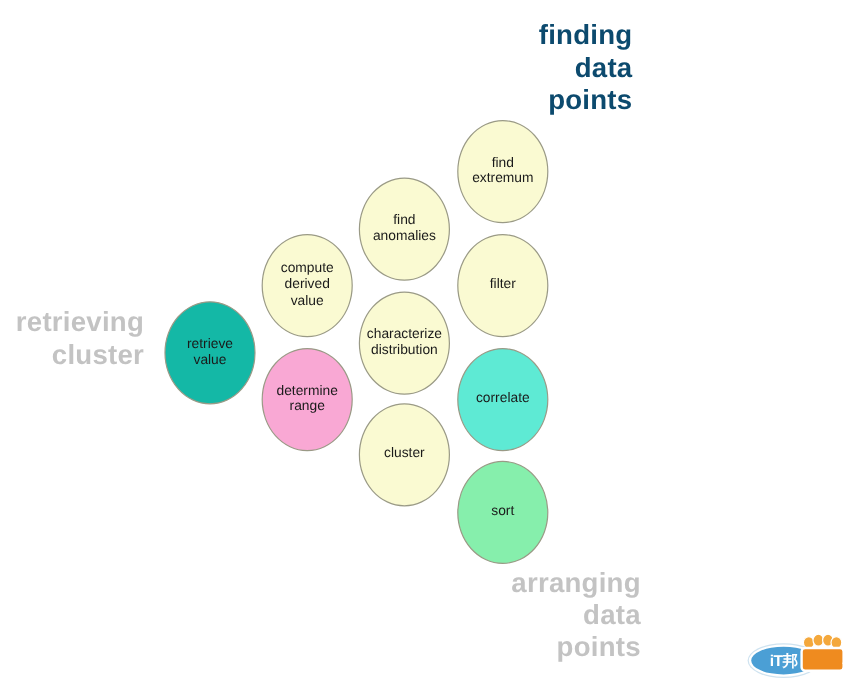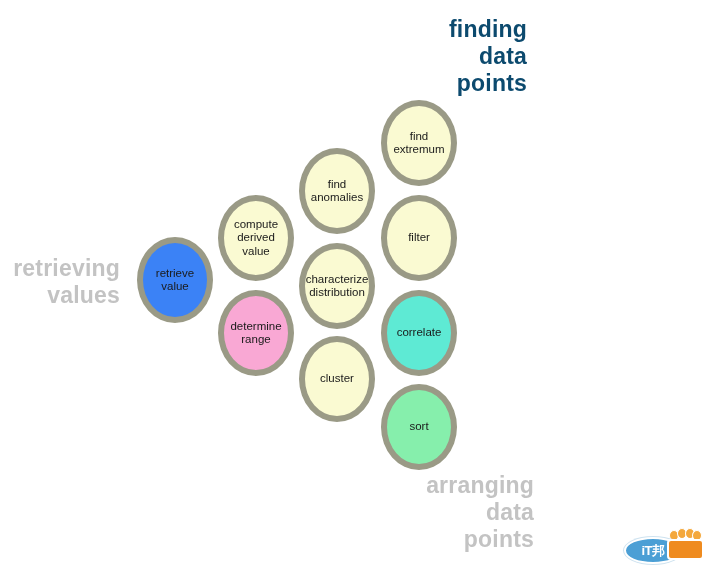--- a/index.html
+++ b/index.html
@@ -41,21 +41,21 @@
   }
   #label-arranging {
     right: 176px;
     top: 472px;
     width: 220px;
   }
 
   .node {
     position: absolute;
     background: #fafad2;
-    border: 6px solid #14b8a6;
+    border: 1px solid #14b8a6;
     border-radius: 50%;
     box-sizing: border-box;
     display: flex;
     align-items: center;
     justify-content: center;
     text-align: center;
   }
   .node-label {
     font-family: "Liberation Sans", sans-serif;
     font-size: 11.5px;
@@ -135,28 +135,28 @@
 </head>
 <body>
 
 <div id="canvas">
 
   <div class="group-label align-right" id="label-finding" style="color: #0c4a6e;">finding
 data
 points</div>
 
   <div class="group-label align-right" id="label-retrieving" style="color: rgb(195, 195, 195);">retrieving
-values</div>
+cluster</div>
 
   <div class="group-label align-right" id="label-arranging" style="color: rgb(195, 195, 195);">arranging
 data
 points</div>
 
   <div id="nodes-layer">
-      <div class="node" style="left: 137px; top: 237px; width: 76px; height: 86px; background: #3b82f6; border-color: rgb(154, 154, 134); justify-content: center;">
+      <div class="node" style="left: 137px; top: 251px; width: 76px; height: 86px; background: #14b8a6; border-color: rgb(154, 154, 134); justify-content: center;">
         <span class="node-label" style="color: rgb(26, 26, 26);">retrieve
 value</span>
       </div>
       <div class="node" style="left: 218px; top: 195px; width: 76px; height: 86px; background: rgb(250, 250, 210); border-color: rgb(154, 154, 134); justify-content: center;">
         <span class="node-label" style="color: rgb(26, 26, 26);">compute
 derived
 value</span>
       </div>
       <div class="node" style="left: 218px; top: 290px; width: 76px; height: 86px; background: #f9a8d4; border-color: rgb(154, 154, 134);">
         <span class="node-label" style="color: rgb(26, 26, 26);">determine

